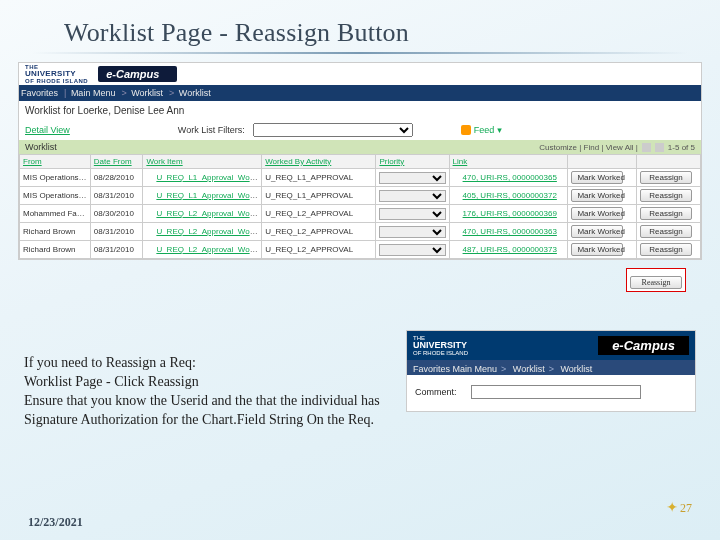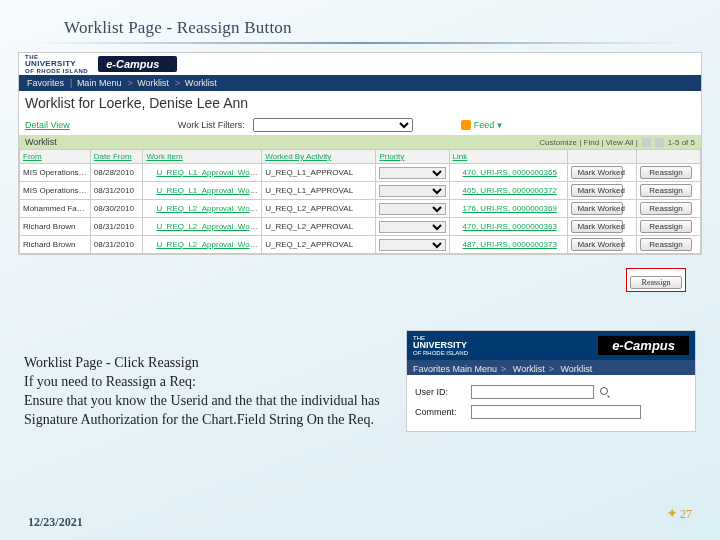--- a/index.html
+++ b/index.html
@@ -7,21 +7,21 @@
     margin: 0;
     width: 720px;
     height: 540px;
     font-family: Georgia, 'Times New Roman', serif;
     background: linear-gradient(160deg, #f7fbfd 0%, #eaf4f9 40%, #dceef5 100%);
     position: relative;
     overflow: hidden;
   }
   .slide { width: 720px; height: 540px; position: relative; }
   .title {
-    font-size: 17px;
+    font-size: 26px;
     color: #3a4a5a;
     padding: 18px 0 4px 64px;
     letter-spacing: 0.2px;
   }
   .title-underline {
     margin: 0 32px 8px 32px;
     height: 2px;
     background: linear-gradient(90deg, rgba(40,90,130,0) 0%, rgba(40,90,130,0.6) 50%, rgba(40,90,130,0) 100%);
   }
   .screenshot1 {
@@ -53,30 +53,30 @@
     color: #fff;
     font-weight: bold;
     font-style: italic;
     padding: 2px 18px 2px 8px;
     font-size: 11px;
     border-radius: 2px;
   }
   .breadcrumb {
     background: #173b6b;
     color: #e8e8e8;
-    padding: 2px 8px;
+    padding: 2px 2px;
     font-size: 9px;
     height: 16px;
     line-height: 12px;
   }
   .breadcrumb span { margin-right: 4px; }
   .breadcrumb .sep { color: #88a; margin: 0 2px; }
   .subtitle {
     padding: 4px 6px;
-    font-size: 14px;
+    font-size: 10px;
     color: #333;
   }
   .filterbar {
     display: flex;
     align-items: center;
     padding: 3px 6px;
     gap: 8px;
   }
   .filterbar .link { color: #1a5; text-decoration: underline; }
   .filterbar .lbl { margin-left: 100px; }
@@ -212,21 +212,21 @@
     left: 28px;
     bottom: 10px;
     font-size: 12px;
     color: #3a4a5a;
     font-family: Georgia, serif;
     font-weight: bold;
   }
   .footer-pg {
     position: absolute;
     right: 28px;
-    bottom: 18px;
+    bottom: 24px;
     font-size: 12px;
     color: #c8a030;
     font-family: Georgia, serif;
   }
   .star {
     color: #d8b030;
     font-size: 14px;
     margin-right: 2px;
   }
 </style>
@@ -347,47 +347,42 @@
           </tr>
         </tbody>
     </table>
   </div>
 
   <div class="reassign-callout">
     <span class="cell-btn">Reassign</span>
   </div>
 
   <div class="instructions">
+    <div>If you need to Reassign a Req:</div>
     <div>Worklist Page - Click Reassign</div>
-    <div>If you need to Reassign a Req:</div>
     <div>Ensure that you know the Userid  and the that the individual has Signature Authorization for the Chart.Field String On the Req.</div>
   </div>
 
   <div class="screenshot2">
     <div class="uri-header2">
       <div class="logo2">
         <span class="t">THE</span>
         <span class="u">UNIVERSITY</span>
         <span class="t">OF RHODE ISLAND</span>
       </div>
       <div class="ecampus2">e-Campus</div>
     </div>
     <div class="breadcrumb2">
       <span>Favorites</span>
       <span>Main Menu</span><span class="sep">&gt;</span>
       <span>Worklist</span><span class="sep">&gt;</span>
       <span>Worklist</span>
     </div>
     <div class="formarea">
       <div class="formrow">
-        <label>User ID:</label>
-        <input class="txt" style="">
-        <span class="mag"></span>
-      </div>
-      <div class="formrow">
         <label>Comment:</label>
         <input class="txt cmt" style="">
       </div>
     </div>
   </div>
 
   <div class="footer-date">12/23/2021</div>
   <div class="footer-pg">
     <span class="star">✦</span><span>27</span>
   </div>

